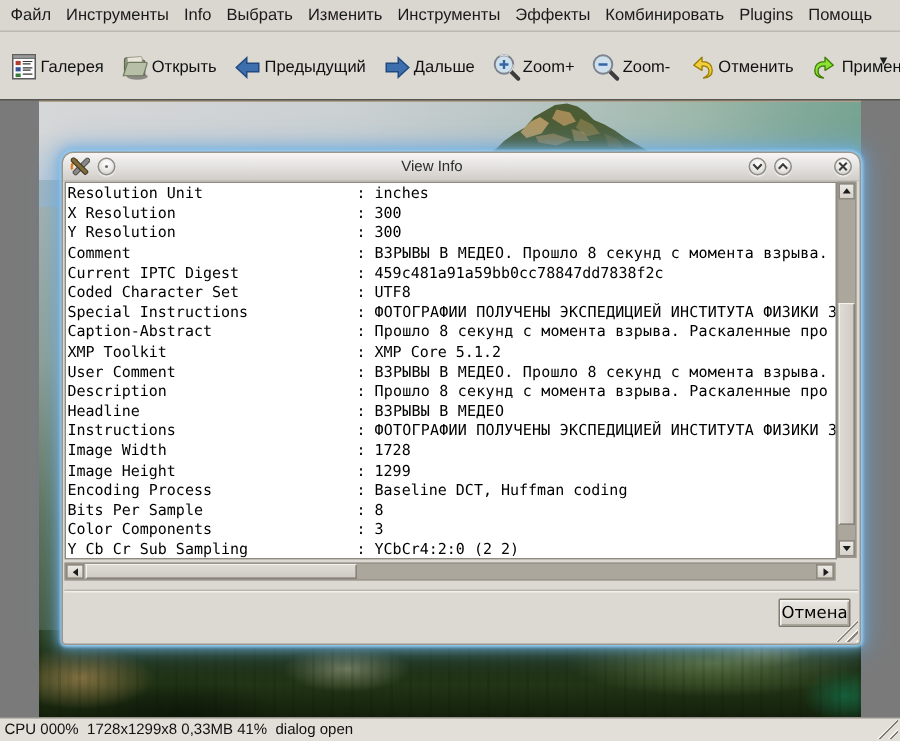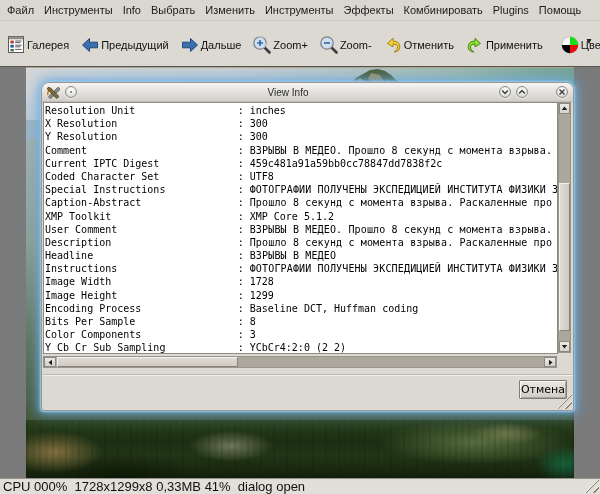--- a/index.html
+++ b/index.html
@@ -43,21 +43,21 @@
       radial-gradient(130px 30px at 450px 22px, rgba(98,120,70,0.85) 0%, rgba(98,120,70,0) 75%),
       radial-gradient(50px 16px at 480px 14px, rgba(148,140,95,0.75) 0%, rgba(148,140,95,0) 70%),
       radial-gradient(38px 24px at 538px 44px, rgba(20,105,68,0.85) 0%, rgba(20,105,68,0) 75%),
       radial-gradient(90px 35px at 95px 58px, rgba(8,18,5,0.65) 0%, rgba(8,18,5,0) 75%),
       linear-gradient(180deg,#2c401b 0%,#1d2f13 35%,#223516 60%,#121d0a 100%); }
   .ph-trees { position:absolute; left:0; top:352px; width:100%; height:60px; opacity:0.22;
     background:repeating-linear-gradient(90deg, rgba(6,20,4,0.55) 0 2px, rgba(60,90,40,0.0) 2px 6px, rgba(20,40,12,0.35) 6px 9px, rgba(60,90,40,0.0) 9px 13px); }
   #peak { position:absolute; left:297px; top:0; width:114px; height:36px; }
 
   
-  #dialog { position:absolute; left:41px; top:15px; width:533px; height:329px;
+  #dialog { position:absolute; left:41px; top:34px; width:533px; height:329px;
     background:#dcd9d2; border:1px solid #9b968e; border-radius:8px 8px 3px 3px;
     box-shadow: 0 0 2px 1px rgba(150,205,245,0.95), 0 0 7px 2px rgba(110,175,228,0.8), 0 0 16px 6px rgba(100,165,220,0.45); }
   #titlebar { position:absolute; left:0; top:0; width:100%; height:19px;
     background:linear-gradient(180deg,#f6f5f4 0%,#e6e4e1 45%,#d9d6d2 80%,#d2cfca 100%);
     border-radius:7px 7px 0 0; border-bottom:1px solid #c2beb8;
     display:flex; align-items:center; }
   #dialog-title { flex:1; text-align:center; font-size:10px; color:#2c2c2c; }
   .tb-circle { width:12px; height:12px; border-radius:50%;
     background:radial-gradient(circle at 50% 32%, #ffffff 0%, #ececea 45%, #c9c7c3 100%);
     border:1px solid #8f8b85; box-shadow:0 1px 1px rgba(255,255,255,0.7); flex:0 0 auto; }
@@ -109,21 +109,21 @@
     box-shadow:inset 1px 1px 0 #f7f6f3, inset -1px -1px 0 #aaa59c;
     font-size:11px; color:#000; text-align:center; line-height:17px;
     font-family:"DejaVu Sans","Liberation Sans",sans-serif; }
   #dialog-grip { position:absolute; right:1px; bottom:1px; width:15px; height:15px;
     clip-path:polygon(100% 0, 100% 100%, 0 100%);
     background:repeating-linear-gradient(135deg, #f6f5f2 0 1px, #8b867d 1px 2px, rgba(220,217,210,0) 2px 5px); }
 
   
   #statusbar { position:absolute; left:0; top:478px; width:600px; height:16px;
     background:#e2dfd9; border-top:1px solid #95918a; display:flex; align-items:center; }
-  #status-text { font-size:13px; color:#111; padding-left:3px; white-space:pre; }
+  #status-text { font-size:10px; color:#111; padding-left:3px; white-space:pre; }
   #status-grip { position:absolute; right:1px; bottom:1px; width:15px; height:14px;
     clip-path:polygon(100% 0, 100% 100%, 0 100%);
     background:repeating-linear-gradient(135deg, #f4f3f0 0 1px, #7e7a72 1px 2px, rgba(226,223,217,0) 2px 5px); }
 </style>
 </head>
 <body>
 
 <div id="app" data-name="application-window">
 
   <div id="menubar" data-name="menu-bar">
@@ -149,20 +149,29 @@
             <rect x="5.4" y="15" width="3.4" height="2.4" fill="#3a7a3a"></rect>
             <g stroke="#333" stroke-width="0.8">
               <line x1="10.2" y1="7" x2="16.6" y2="7"></line>
               <line x1="10.2" y1="8.6" x2="15.4" y2="8.6"></line>
               <line x1="10.2" y1="11.2" x2="16.6" y2="11.2"></line>
               <line x1="10.2" y1="12.8" x2="15.4" y2="12.8"></line>
               <line x1="10.2" y1="15.4" x2="16.6" y2="15.4"></line>
             </g>
           </svg></span>
         <span data-name="toolbar-button-label">Галерея</span>
+      </div>
+      <div class="tool-btn" data-name="open-button">
+        <span class="ticon" data-name="open-folder-icon"><svg viewBox="0 0 22 22">
+            <ellipse cx="12.5" cy="17" rx="7" ry="2.2" fill="rgba(40,40,30,0.45)"></ellipse>
+            <path d="M4,16 L4,6 Q4,4.5 5.5,4.5 L9,4.5 L10.5,6 L16,6 Q17.5,6 17.5,7.5 L17.5,16 Z" fill="#8e9a80" stroke="#5c6650" stroke-width="0.8"></path>
+            <rect x="6" y="4" width="10" height="11" rx="0.8" fill="#e8e6da" stroke="#9a987e" stroke-width="0.6" transform="rotate(-4 11 9)"></rect>
+            <path d="M3.2,16.5 L5.8,8.5 Q6.1,7.6 7,7.6 L18.2,7.6 Q19.3,7.6 19,8.6 L16.8,15.6 Q16.5,16.5 15.6,16.5 Z" fill="#b7c0a6" stroke="#6d7a5c" stroke-width="0.8"></path>
+          </svg></span>
+        <span data-name="toolbar-button-label">Открыть</span>
       </div>
       <div class="tool-btn" data-name="previous-button">
         <span class="ticon" data-name="arrow-left-icon"><svg viewBox="0 0 22 22">
             <path d="M10.5,4.5 L3.5,11 L10.5,17.5 L10.5,13.8 L18.5,13.8 L18.5,8.2 L10.5,8.2 Z" fill="#3d6fae" stroke="#204a7e" stroke-width="1"></path>
           </svg></span>
         <span data-name="toolbar-button-label">Предыдущий</span>
       </div>
       <div class="tool-btn" data-name="next-button">
         <span class="ticon" data-name="arrow-right-icon"><svg viewBox="0 0 22 22">
             <path d="M11.5,4.5 L18.5,11 L11.5,17.5 L11.5,13.8 L3.5,13.8 L3.5,8.2 L11.5,8.2 Z" fill="#3d6fae" stroke="#204a7e" stroke-width="1"></path>

